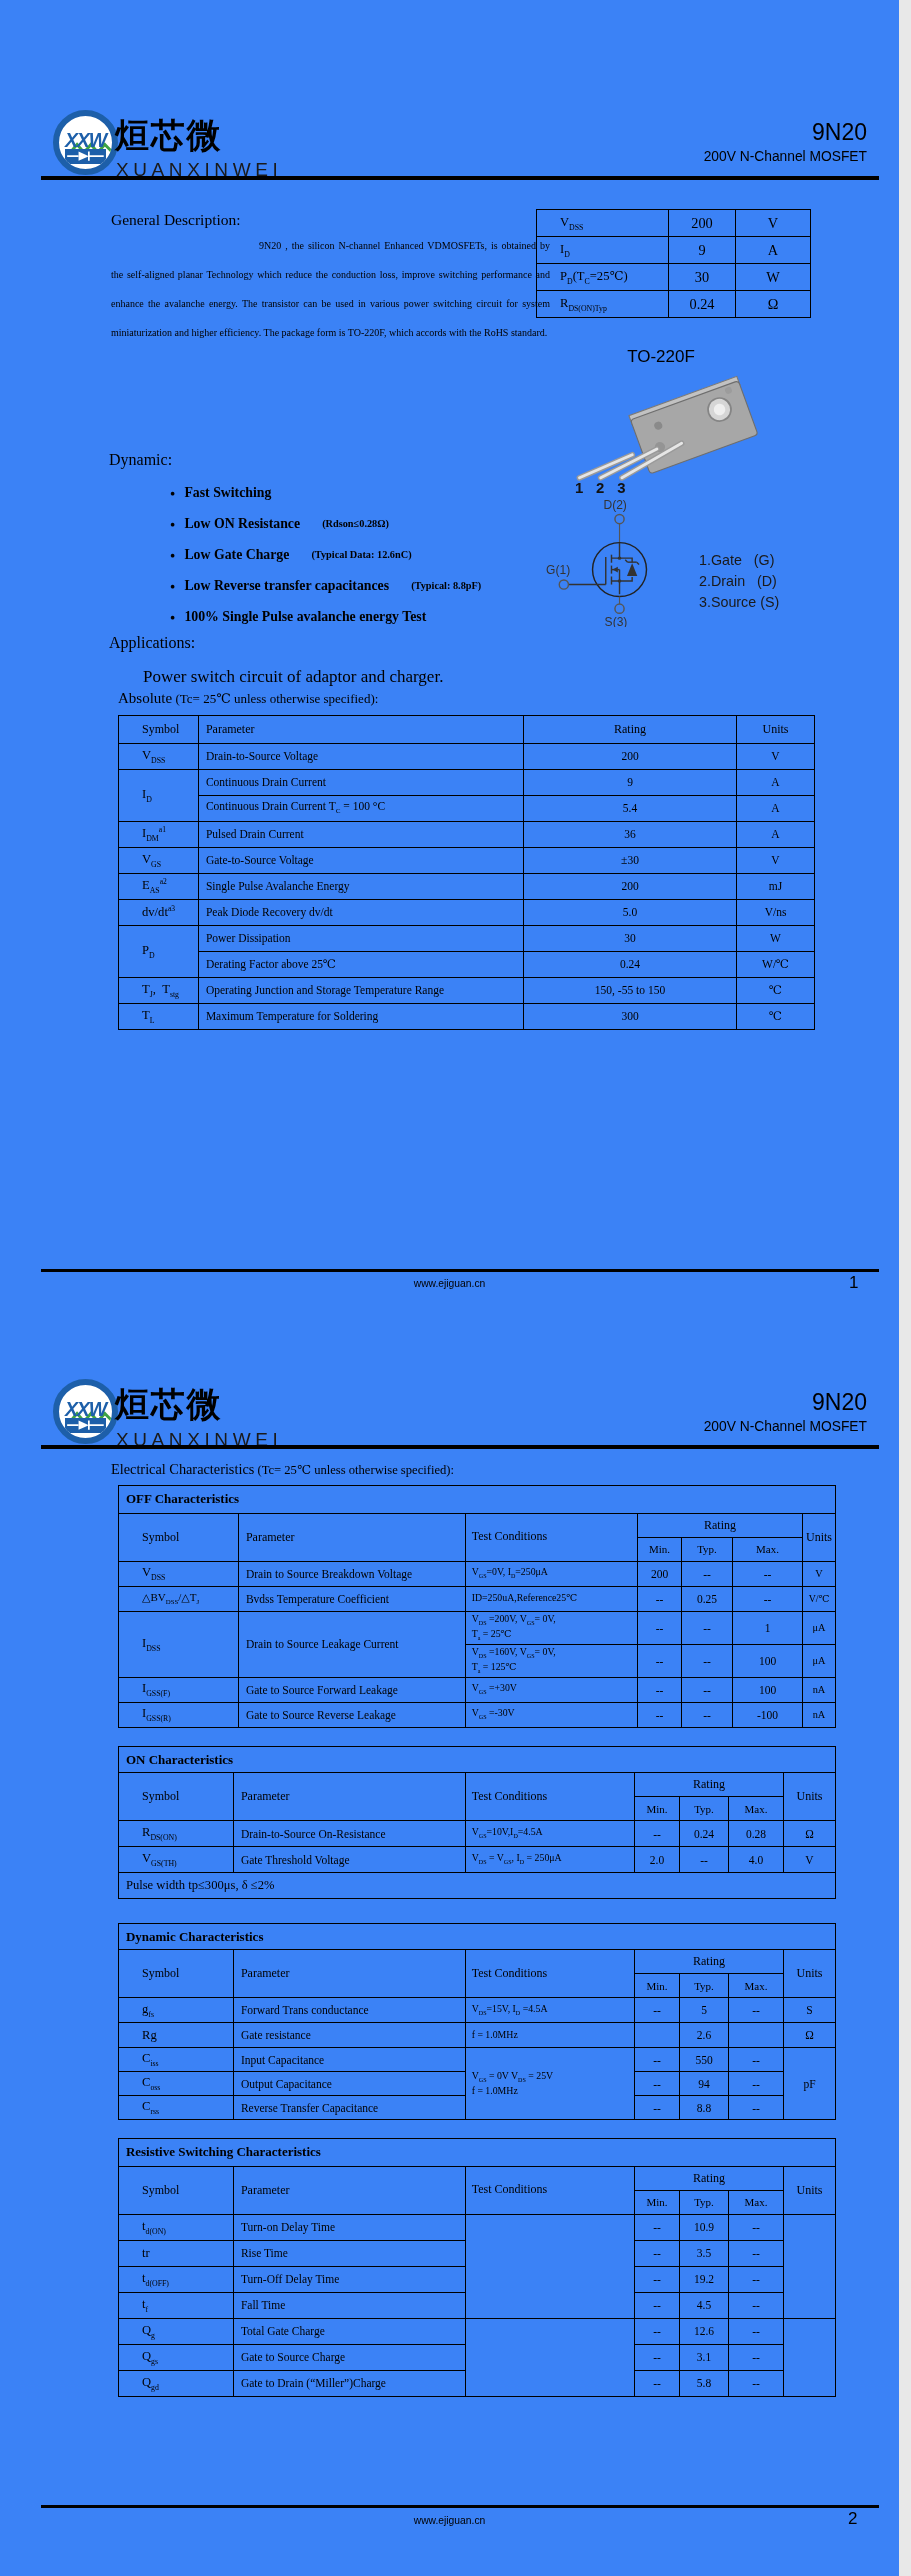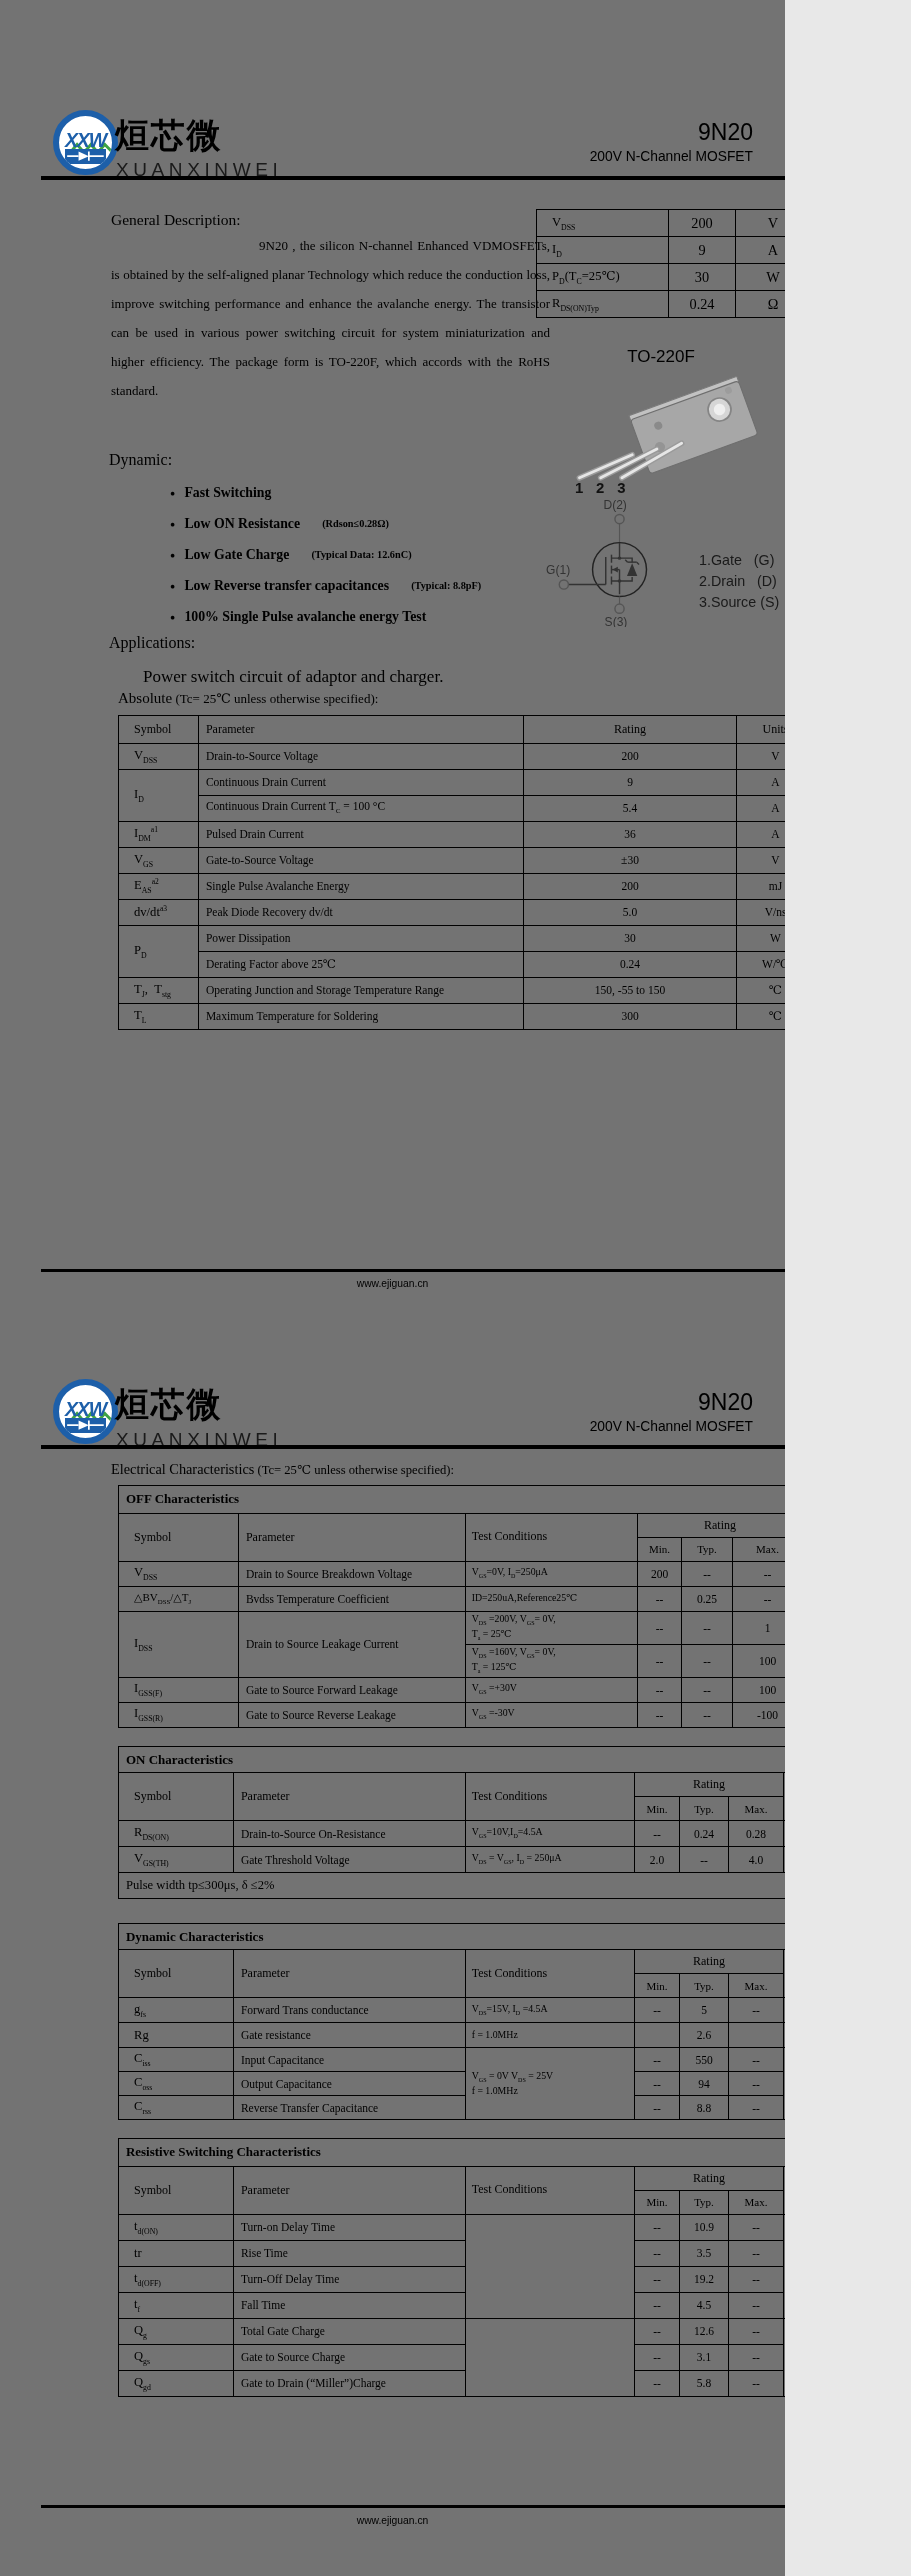--- a/index.html
+++ b/index.html
@@ -1,44 +1,44 @@
 <!DOCTYPE html>
 <html style="font-size:9.2px"><head>
 <meta charset="utf-8">
 <style>
   html,body{margin:0;padding:0;background:#e8e8e8}
-  .canvas{position:relative;width:785px;height:2576px;background:#737373;overflow:hidden;color:#000}
+  .canvas{position:relative;width:899px;height:2576px;background:#3b82f6;overflow:hidden;color:#000}
   .pos{position:absolute}
   .serif{font-family:"Liberation Serif","DejaVu Serif","DejaVu Sans",serif}
   .sans{font-family:"Liberation Sans","DejaVu Sans",sans-serif}
   
   .rule{background:#000;height:4px}
   .logo-circle{position:absolute;width:65px;height:65px;border:6.3px solid #1d5fa9;border-radius:50%;box-sizing:border-box;background:#fff;overflow:hidden}
   .monogram{position:absolute;top:12.6px;left:0;width:100%;text-align:center;font-weight:bold;font-style:italic;font-size:19.5px;letter-spacing:-1.1px;color:#1d5fa9;font-family:"Liberation Sans","DejaVu Sans",sans-serif}
   .logo-band{position:absolute;bottom:5.2px;left:5.7px;right:5.7px;height:15px;background:#1d5fa9;display:flex;align-items:center;justify-content:center}
   .zig{position:absolute;top:25px;left:10.3px}
   .brand-cn{font-weight:700;font-size:34px;letter-spacing:1.7px;line-height:1;font-family:"Liberation Sans","DejaVu Sans",sans-serif}
   .brand-en{font-size:19px;letter-spacing:4.6px;font-weight:400;color:#1a1a1a}
   .hdr-right{text-align:right}
   .part-no{font-size:23px;line-height:1.05}
   .part-sub{font-size:13.8px;margin-top:4.6px}
   
   .h-bold{font-weight:normal}
-  .gd-text{font-size:13px;line-height:29px;text-align:justify;text-indent:148px}
+  .gd-text{font-size:10px;line-height:29px;text-align:justify;text-indent:148px}
   .feat{display:flex;align-items:center;height:31px}
   .feat .dot{font-size:8.6px;margin-right:9.2px}
   .fmain{font-weight:bold;font-size:13.8px}
   .fnote{font-weight:bold;font-size:10.3px;margin-left:22px}
   
   .qs{border-collapse:collapse;table-layout:fixed;width:100%;border:1.7px solid #000}
   .qs td{border:1.1px solid #000;height:26px;font-size:14.3px;padding:0 3.4px;overflow:hidden}
   .dtable{border-collapse:collapse;table-layout:fixed;width:100%;border:1.7px solid #000}
   .dtable td{border:0.9px solid #000;padding:0 3.4px;overflow:hidden;font-size:11.5px}
   .dtable tr.gs>td{border-top-width:1.7px}
-  td.sym{text-align:left;padding-left:15px;font-size:12.6px}
+  td.sym{text-align:left;padding-left:23px;font-size:12.6px}
   td.par{text-align:left;padding-left:6.9px;font-size:11.5px}
   td.tc{text-align:left;padding-left:5.7px;font-size:9.8px;line-height:1.3}
   td.ctr{text-align:center}
   td.hc{font-size:12px}
   td.hs{font-size:11px;text-align:center}
   td.section{font-weight:bold;font-size:13px;padding-left:6.9px}
   td.units-narrow{word-break:break-all;line-height:1.05;padding:0 1.1px}
   td.note-row{font-size:12.6px;padding-left:6.9px}
   sub{font-size:62%}
   sup{font-size:60%}

